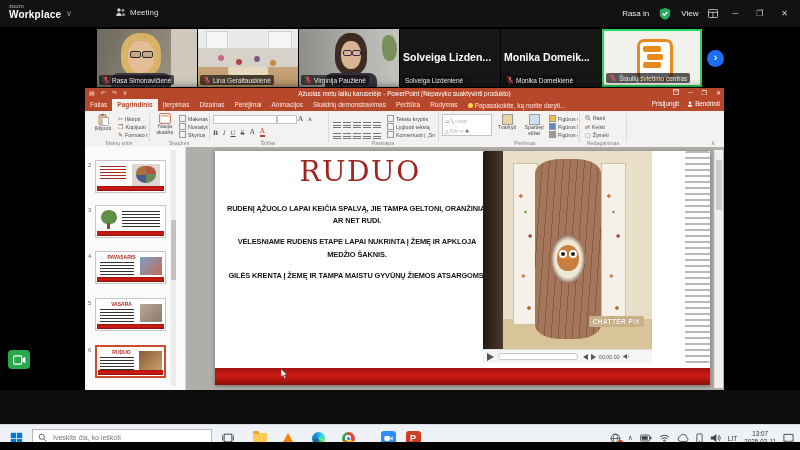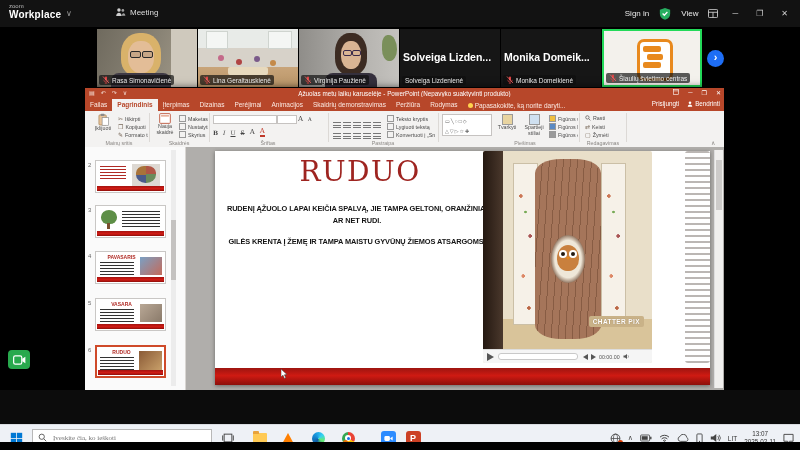--- a/index.html
+++ b/index.html
@@ -92,21 +92,21 @@
   .vscroll-thumb{position:absolute;left:1px;top:10px;width:6px;height:50px;background:#cdcbc9;}
 
   
   .ztoolbar{position:absolute;left:0;top:390px;width:800px;height:34px;background:#0c0c0c;}
   .float-cam{position:absolute;left:8px;top:350px;width:22px;height:19px;background:#28a94d;border-radius:4px;display:flex;align-items:center;justify-content:center;}
 
   
   .taskbar{position:absolute;left:0;top:424px;width:800px;height:26px;background:#eef1f6;border-top:1px solid #d9dce1;}
   .tk{position:absolute;top:0;height:26px;display:flex;align-items:center;justify-content:center;}
   .search{position:absolute;left:32px;top:4px;width:180px;height:17px;background:#fff;border:1px solid #b8b8b8;display:flex;align-items:center;gap:4px;padding:0 5px;box-sizing:border-box;}
-  .search input{border:none;outline:none;font-size:7px;color:#444;width:150px;background:transparent;font-family:Liberation Serif, serif;}
+  .search input{border:none;outline:none;font-size:7px;color:#444;width:150px;background:transparent;font-family:Liberation Sans, sans-serif;}
   .tray{position:absolute;right:0;top:0;height:26px;display:flex;align-items:center;gap:7px;padding-right:6px;color:#333;}
   .clock{font-size:6.3px;color:#333;text-align:center;line-height:1.3;}
   .lang{font-size:6.5px;color:#333;}
   .vlc{width:0;height:0;border-left:6px solid transparent;border-right:6px solid transparent;border-bottom:11px solid #ff7f00;}
   .folder{width:14px;height:10px;background:#ffca55;border-radius:1px;position:relative;}
   .folder:before{content:"";position:absolute;left:0;top:-2px;width:6px;height:3px;background:#e8a33d;border-radius:1px 1px 0 0;}
   .edge{width:13px;height:13px;border-radius:50%;background:conic-gradient(from 210deg,#0c59a4,#1b9de2 35%,#35d2f2 55%,#66eb6e 75%,#0c59a4);}
   .chrome{width:13px;height:13px;border-radius:50%;background:conic-gradient(#ea4335 0 33%,#fbbc05 0 66%,#34a853 0 100%);position:relative;}
   .chrome:before{content:"";position:absolute;left:3.5px;top:3.5px;width:6px;height:6px;border-radius:50%;background:#fff;}
   .chrome:after{content:"";position:absolute;left:5px;top:5px;width:3px;height:3px;border-radius:50%;background:#1a73e8;}
@@ -127,21 +127,21 @@
         <svg width="11" height="10" viewBox="0 0 14 12">
             <circle cx="5" cy="3.5" r="2.2" fill="#cfcfcf"></circle>
             <path d="M1.5 11c0-2.6 1.6-4.2 3.5-4.2S8.5 8.4 8.5 11z" fill="#cfcfcf"></path>
             <circle cx="10" cy="4" r="1.7" fill="#9f9f9f"></circle>
             <path d="M8.6 10.8c.2-2 1-3.3 2.4-3.3 1.1 0 2 1.2 2.2 3.3z" fill="#9f9f9f"></path>
           </svg>
       </span>
       <span>Meeting</span>
     </div>
     <div class="tb-right">
-      <span class="tb-btn">Sign in</span>
+      <span class="tb-btn">Rasa in</span>
       <span>
         <svg width="12" height="13" viewBox="0 0 14 15">
             <path d="M7 1l6 2v5c0 3.5-2.7 5.8-6 6.8C3.7 13.8 1 11.5 1 8V3z" fill="#27ae60"></path>
             <path d="M4.2 7.5l2 2 3.6-3.8" stroke="#fff" stroke-width="1.5" fill="none"></path>
           </svg>
       </span>
       <span class="tb-btn">View</span>
       <span>
         <svg width="10" height="9" viewBox="0 0 12 11">
             <rect x="0.5" y="0.5" width="11" height="10" rx="1" fill="none" stroke="#ddd"></rect>
@@ -470,20 +470,21 @@
     </div>
     <div class="pscroll">
         <div class="pscroll-thumb"></div>
       </div>
 
     <div class="canvas">
       <div class="slide">
         <div class="slide-title">RUDUO</div>
         <div class="slide-text">
           <p>RUDENĮ ĄŽUOLO LAPAI KEIČIA SPALVĄ, JIE TAMPA GELTONI, ORANŽINIAI AR NET RUDI.</p>
+          <p>VĖLESNIAME RUDENS ETAPE LAPAI NUKRINTA Į ŽEMĘ IR APKLOJA MEDŽIO ŠAKNIS.</p>
           <p>GILĖS KRENTA Į ŽEMĘ IR TAMPA MAISTU GYVŪNŲ ŽIEMOS ATSARGOMS.</p>
         </div>
 
         <div class="video">
           <div class="vcover"></div>
           <div class="vfloor"></div>
           <div class="floral" style="left:30px;"></div>
           <div class="floral" style="left:118px;"></div>
           <div class="trunk"></div>
           <div class="hole"></div>

